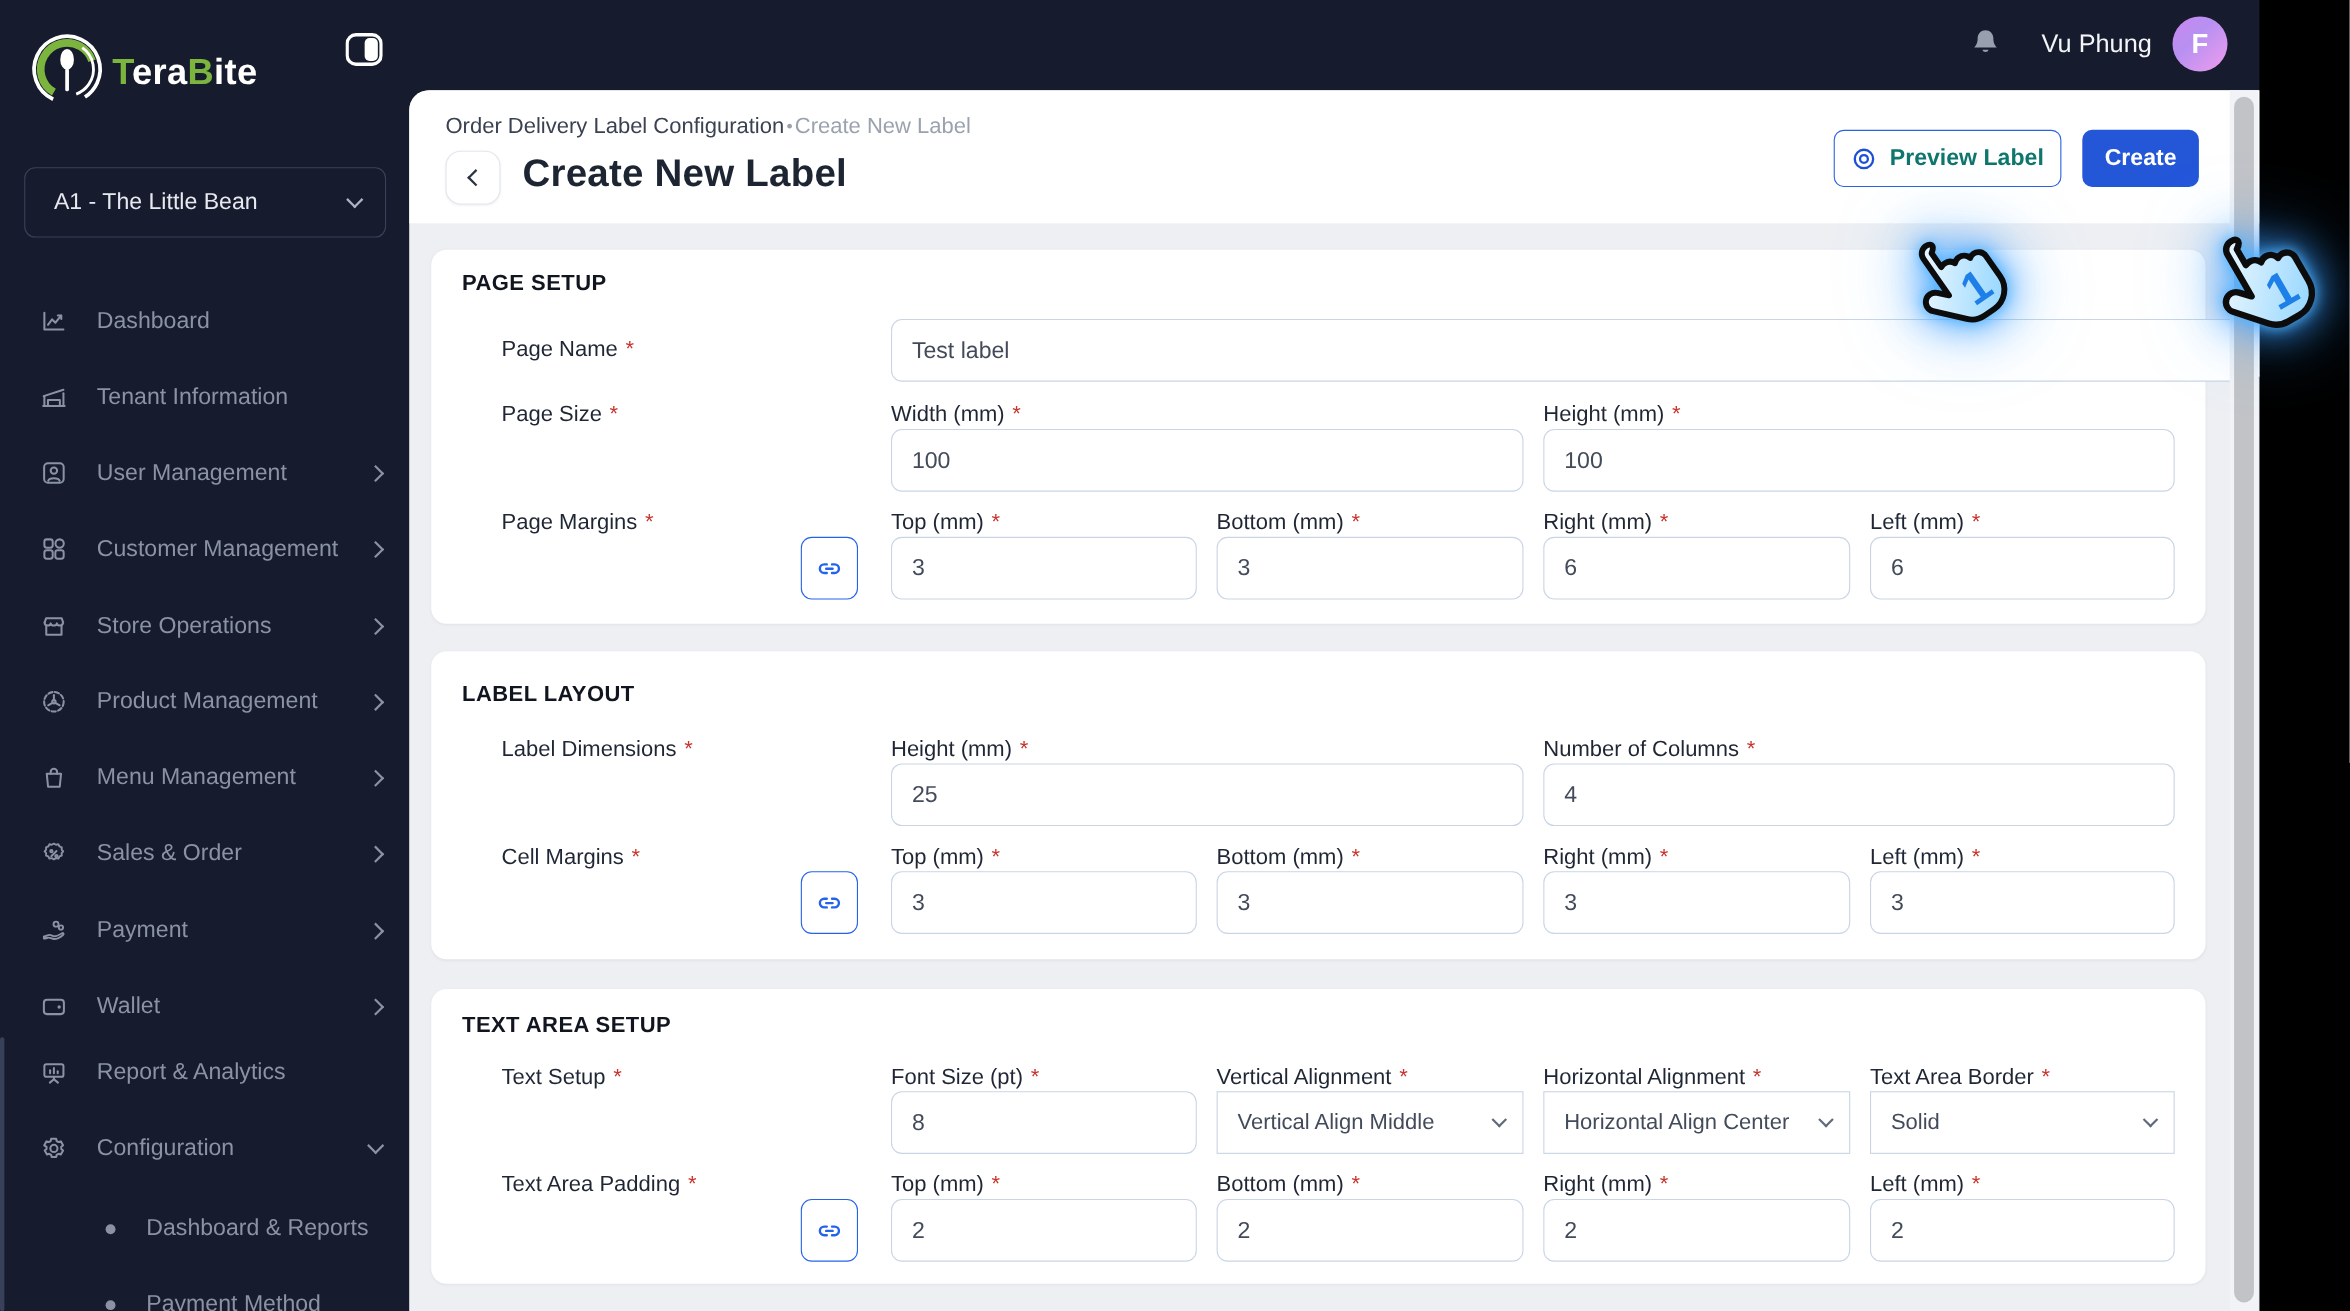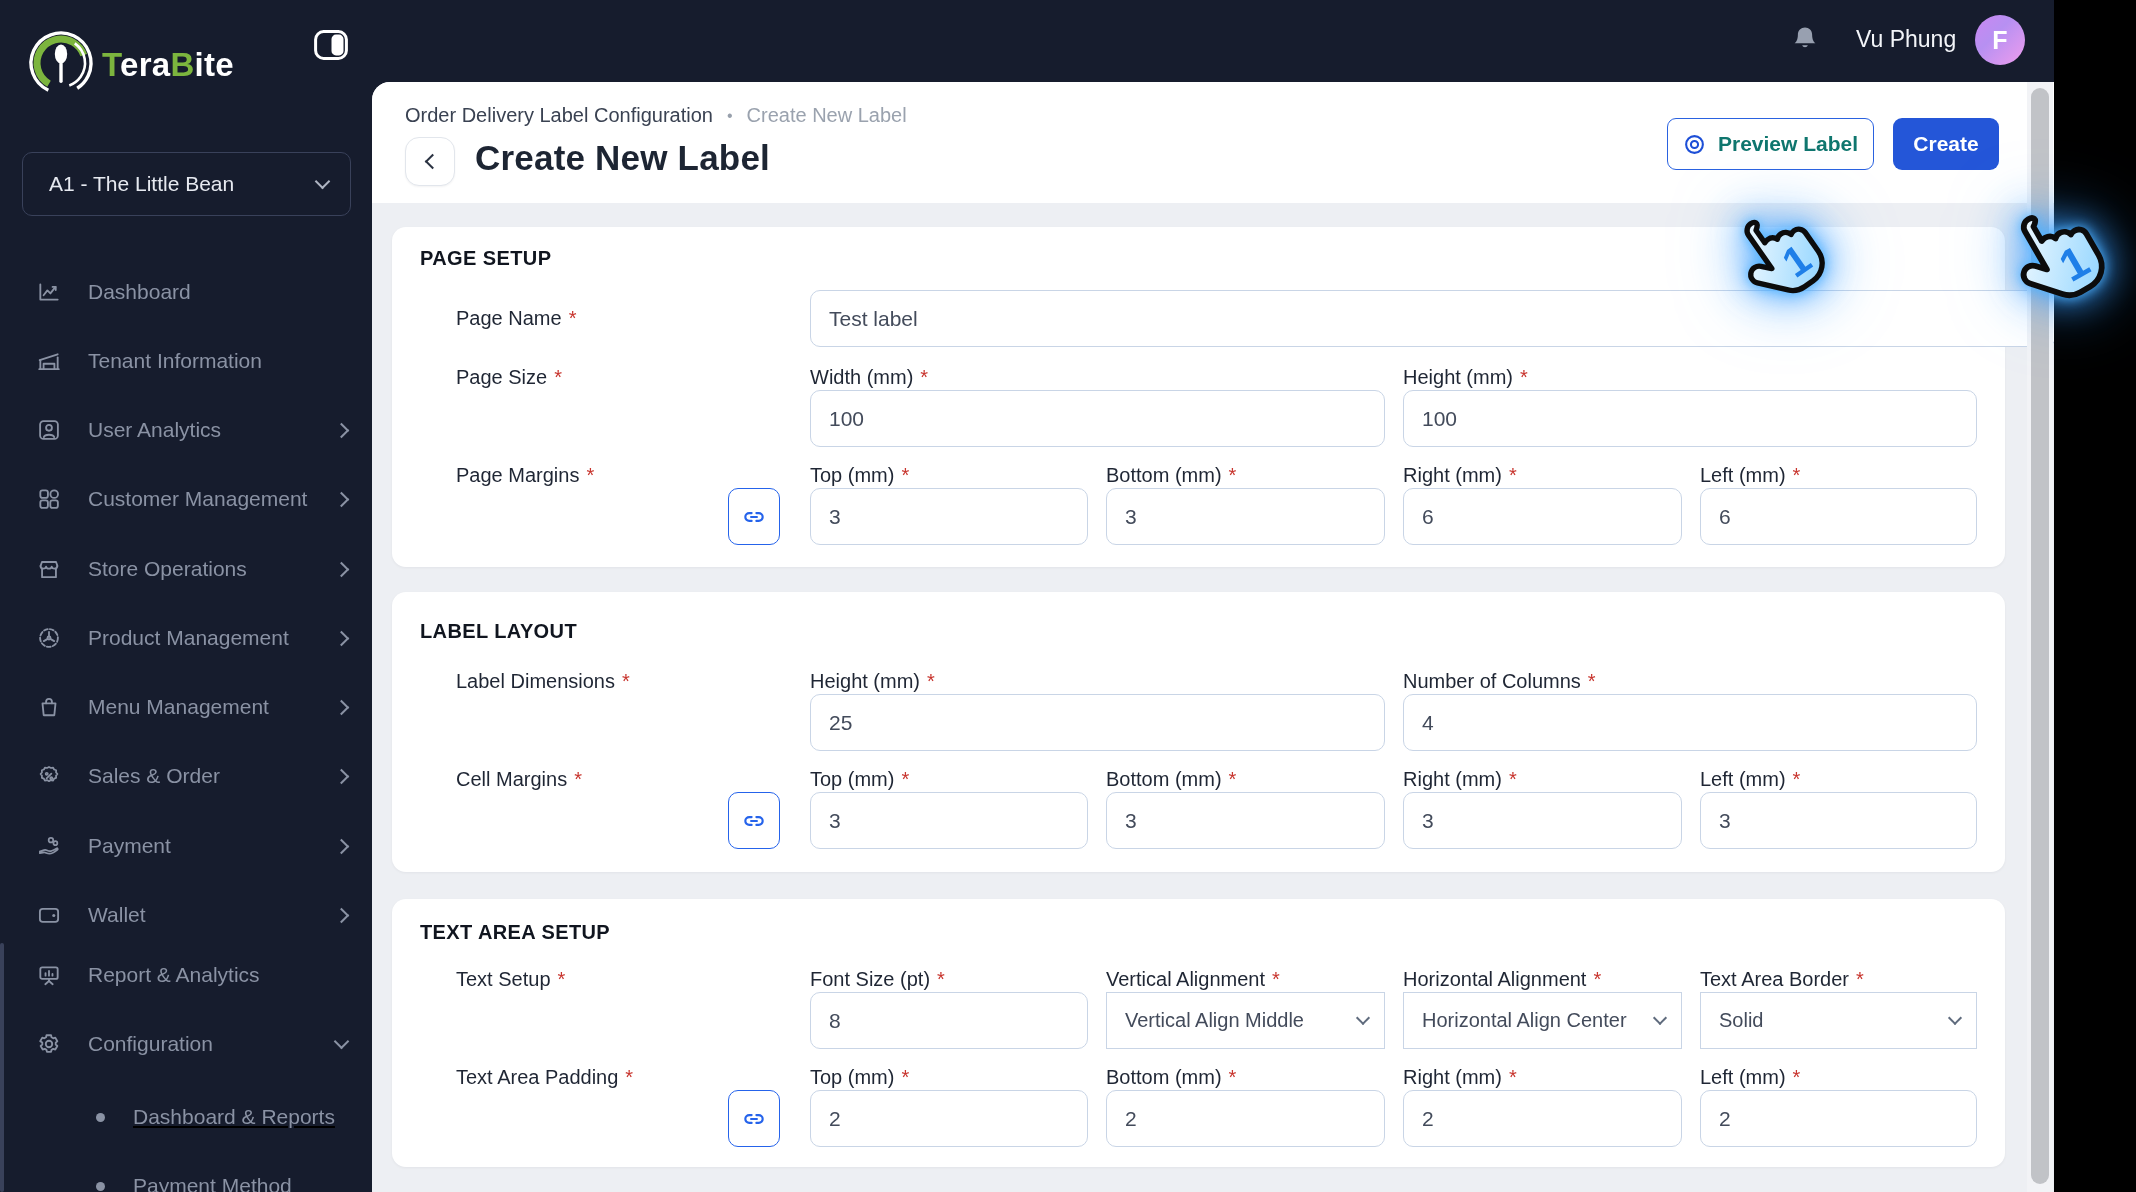--- a/index.html
+++ b/index.html
@@ -16,41 +16,41 @@
   .logo-text { left:102px; top:46px; font-size:33px; font-weight:800; letter-spacing:.3px; }
   .logo-text .g { color:#7cb53e; } .logo-text .w { color:#ffffff; }
   .side-toggle { left:314px; top:30px; width:34px; height:30px; cursor:pointer; }
   .store-select { left:22px; top:152px; width:329px; height:64px; border:1.6px solid #39415a; border-radius:10px;
                   display:flex; align-items:center; padding:0 22px 0 26px; cursor:pointer; }
   .store-select .txt { color:#e6e9f0; font-size:21px; flex:1; }
   .nav-item { left:0; width:389px; height:48px; display:flex; align-items:center; cursor:pointer; }
   .nav-item .nicon { width:26px; height:26px; margin-left:36px; flex:none; }
   .nav-item .nlabel { color:#8a92a4; font-size:21px; margin-left:26px; flex:1; white-space:nowrap; }
   .nav-item .chev { margin-right:42px; }
-  .sub-item { left:0; width:372px; height:48px; display:flex; align-items:center; cursor:pointer;text-decoration:underline; }
+  .sub-item { left:0; width:372px; height:48px; display:flex; align-items:center; cursor:pointer; }
   .sub-dot { width:9px; height:9px; border-radius:50%; background:#8a92a4; margin-left:96px; flex:none; }
   .sub-label { color:#8a92a4; font-size:21px; margin-left:28px; white-space:nowrap; }
   .side-scroll-thumb { left:0; top:943px; width:4px; height:249px; background:#39415a; border-radius:2px; }
 
   .arrow { display:inline-block; width:11px; height:11px; border-right:2px solid #8a92a4; border-bottom:2px solid #8a92a4; }
   .arrow.right { transform:rotate(-45deg); }
   .arrow.down  { transform:rotate(45deg); margin-top:-6px; }
 
   
   .bell { left:1790px; top:22px; width:30px; height:34px; cursor:pointer; }
   .user-name { left:1856px; top:26px; color:#f3f5f9; font-size:23px; }
   .avatar { left:1975px; top:15px; width:50px; height:50px; border-radius:50%;
             background:linear-gradient(135deg,#cb87f2 0%,#b790f2 40%,#ef9ded 100%);
             display:flex; align-items:center; justify-content:center; color:#fff; font-size:25px; font-weight:700; cursor:pointer; }
 
   
   .main { position:absolute; left:372px; top:82px; width:1682px; height:1110px; background:#edeff3;
           border-top-left-radius:18px; overflow:hidden; }
   .head-band { left:0; top:0; width:1682px; height:121px; background:#ffffff; }
-  .breadcrumb { left:33px; top:22px; font-size:20px; display:flex; align-items:center; gap:14px; }
+  .breadcrumb { left:33px; top:22px; font-size:20px; display:flex; align-items:center; gap:2px; }
   .bc-parent { color:#3a4252; }
   .bc-sep { color:#98a0ac; font-size:16px; }
   .bc-current { color:#9aa2ae; }
   .back-btn { left:33px; top:55px; width:50px; height:49px; background:#fff; border:1.6px solid #e2e6ec; border-radius:14px;
               display:flex; align-items:center; justify-content:center; cursor:pointer; box-shadow:0 1px 2px rgba(16,24,40,.05); }
   .back-btn .arrow { border-color:#2b3342; border-width:2.4px; transform:rotate(135deg); margin-left:5px; }
   .page-title { left:103px; top:56px; font-size:35px; font-weight:800; color:#1d2533; letter-spacing:.2px; }
   .btn-preview { left:1295px; top:36px; width:207px; height:52px; background:#fff; border:1.6px solid #2a62e0; border-radius:9px;
                  display:flex; align-items:center; justify-content:center; gap:12px; cursor:pointer; }
   .btn-preview span { color:#0f766e; font-size:21px; font-weight:700; }
@@ -135,21 +135,21 @@
       <span class="nlabel">Tenant Information</span>
     </div>
     <div class="abs nav-item" style="top:406px">
       <span class="nicon">
           <svg width="26" height="26" viewBox="0 0 24 24" fill="none" stroke="#8a92a4" stroke-width="1.7" stroke-linecap="round" stroke-linejoin="round">
             <rect x="3.8" y="3.8" width="16.4" height="16.4" rx="3.2"></rect>
             <circle cx="12" cy="10" r="2.7"></circle>
             <path d="M7.2 18.6c1-2.9 8.6-2.9 9.6 0"></path>
           </svg>
         </span>
-      <span class="nlabel">User Analytics</span>
+      <span class="nlabel">User Management</span>
       <span class="chev arrow right"></span>
     </div>
     <div class="abs nav-item" style="top:545px">
       <span class="nicon">
           <svg width="26" height="26" viewBox="0 0 24 24" fill="none" stroke="#8a92a4" stroke-width="1.7" stroke-linecap="round" stroke-linejoin="round">
             <path d="M4.2 9.2l1.3-3.7h13l1.3 3.7"></path>
             <path d="M4.2 9.2c0 1.4 1.1 2.5 2.6 2.5 1.2 0 2.2-.7 2.5-1.8.3 1.1 1.3 1.8 2.6 1.8s2.3-.7 2.6-1.8c.3 1.1 1.3 1.8 2.5 1.8 1.5 0 2.6-1.1 2.6-2.5"></path>
             <path d="M5.6 11.9v7.6h12.8v-7.6"></path>
           </svg>
         </span>

